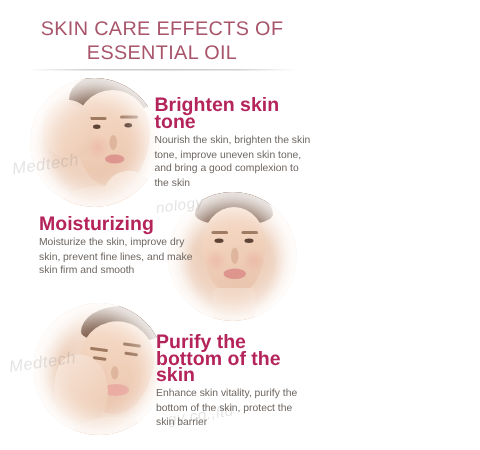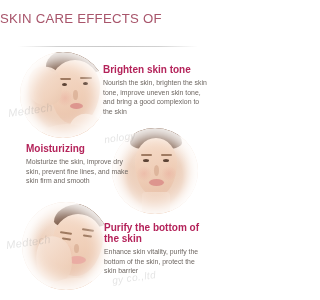--- a/index.html
+++ b/index.html
@@ -16,20 +16,21 @@
     font-family: "Liberation Sans", sans-serif;
     -webkit-font-smoothing: antialiased;
   }
 
   
   .title-block {
     position: absolute;
     top: 11px;
     left: 0;
     width: 216px;
+    text-align: center;
     z-index: 6;
   }
   .title-line {
     color: #a8556b;
     font-size: 13.2px;
     line-height: 15.5px;
     letter-spacing: 0.25px;
     font-weight: 400;
     white-space: nowrap;
   }
@@ -106,21 +107,21 @@
   }
 
   
   .block { position: absolute; z-index: 5; }
   .block-1 { left: 103px; top: 64px;  width: 104px; }
   .block-2 { left: 13px;  top: 143px; width: 106px; margin-left: 13px; }
   .block-3 { left: 104px; top: 222px; width: 104px; }
 
   .block-heading {
     color: #b4235a;
-    font-size: 10px;
+    font-size: 13px;
     line-height: 11px;
     font-weight: 700;
     margin: 0 0 3px 0;
   }
   .block-body {
     color: #6e6762;
     font-size: 6.9px;
     line-height: 9.6px;
     font-weight: 400;
     margin: 0;
@@ -142,20 +143,21 @@
   .wm-3 { left: 6px;   top: 236px; transform: rotate(-8deg); }
   .wm-4 { left: 112px; top: 272px; transform: rotate(-8deg); font-size: 10px; }
 </style>
 </head>
 <body>
 
 <div id="poster">
 
   <div class="title-block">
     <div class="title-line">SKIN CARE EFFECTS OF</div>
+    <div class="title-line">ESSENTIAL OIL</div>
   </div>
   <div class="title-rule"></div>
 
   <div class="photo photo-1">
     <div class="skin-bg"></div>
     <div class="hair" style="left:26px;top:-4px;width:58px;height:26px;border-radius:50% 50% 40% 40%/70% 70% 30% 30%;"></div>
     <div class="face-oval" style="left:30px;top:8px;width:50px;height:64px;"></div>
     <div class="brow" style="left:39px;top:26px;width:12px;"></div>
     <div class="brow" style="left:60px;top:25px;width:12px;"></div>
     <div class="eye" style="left:42px;top:31px;width:5px;height:3px;"></div>

